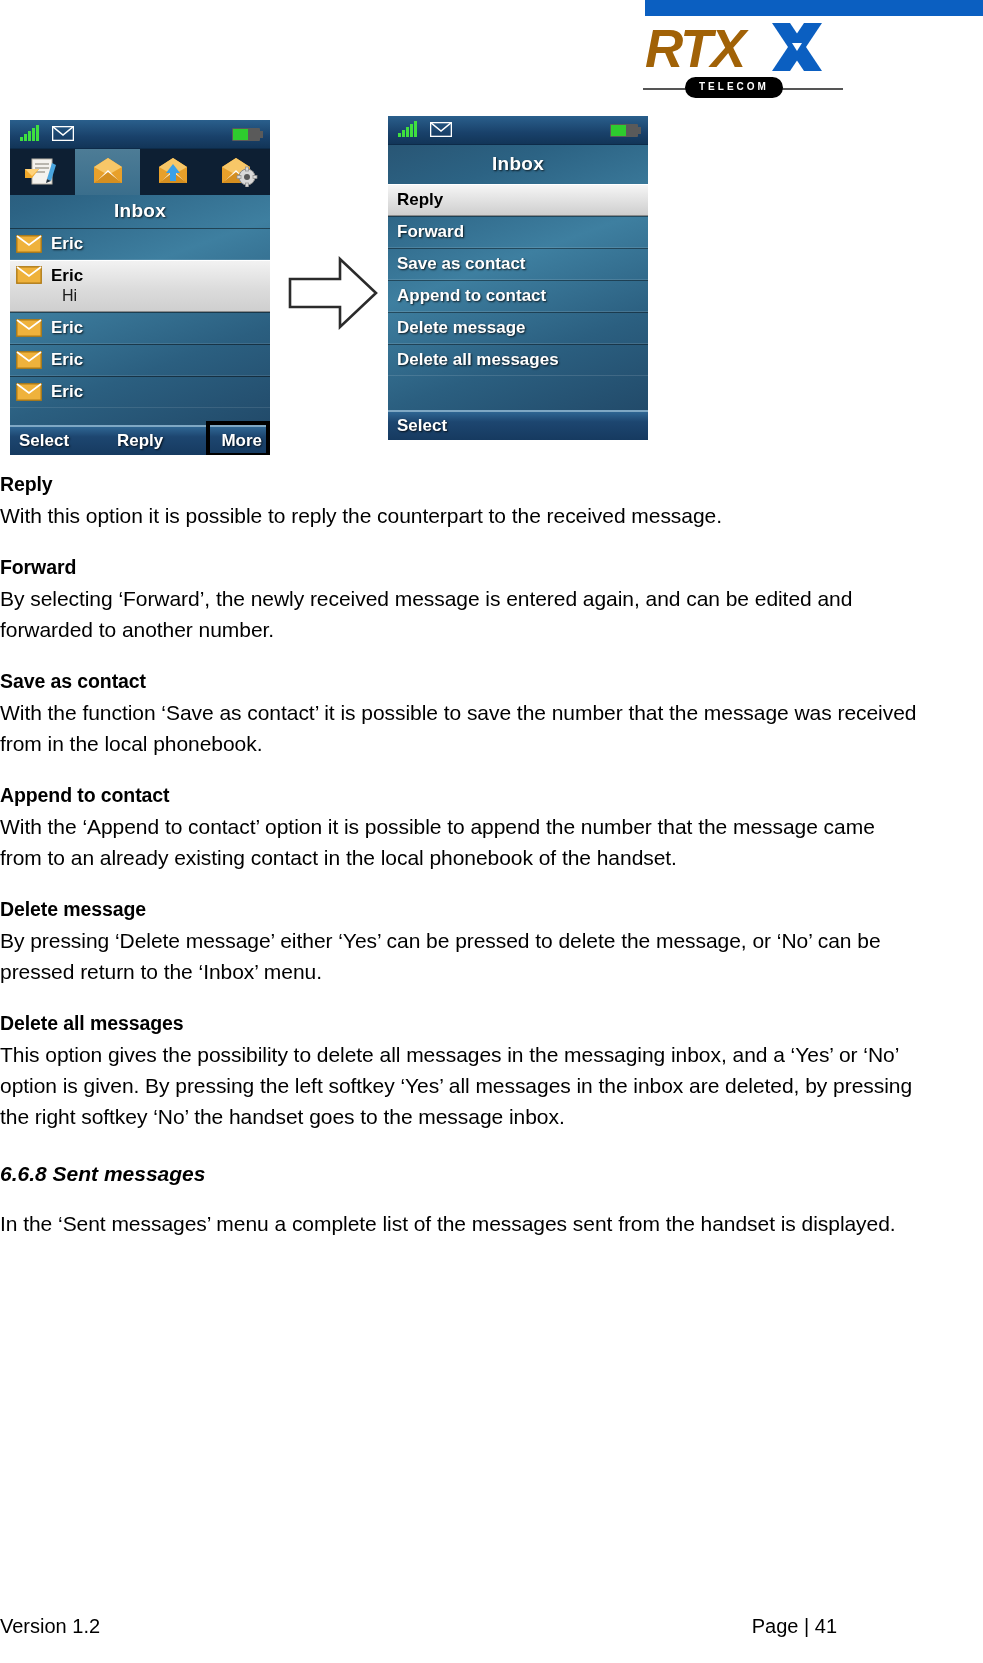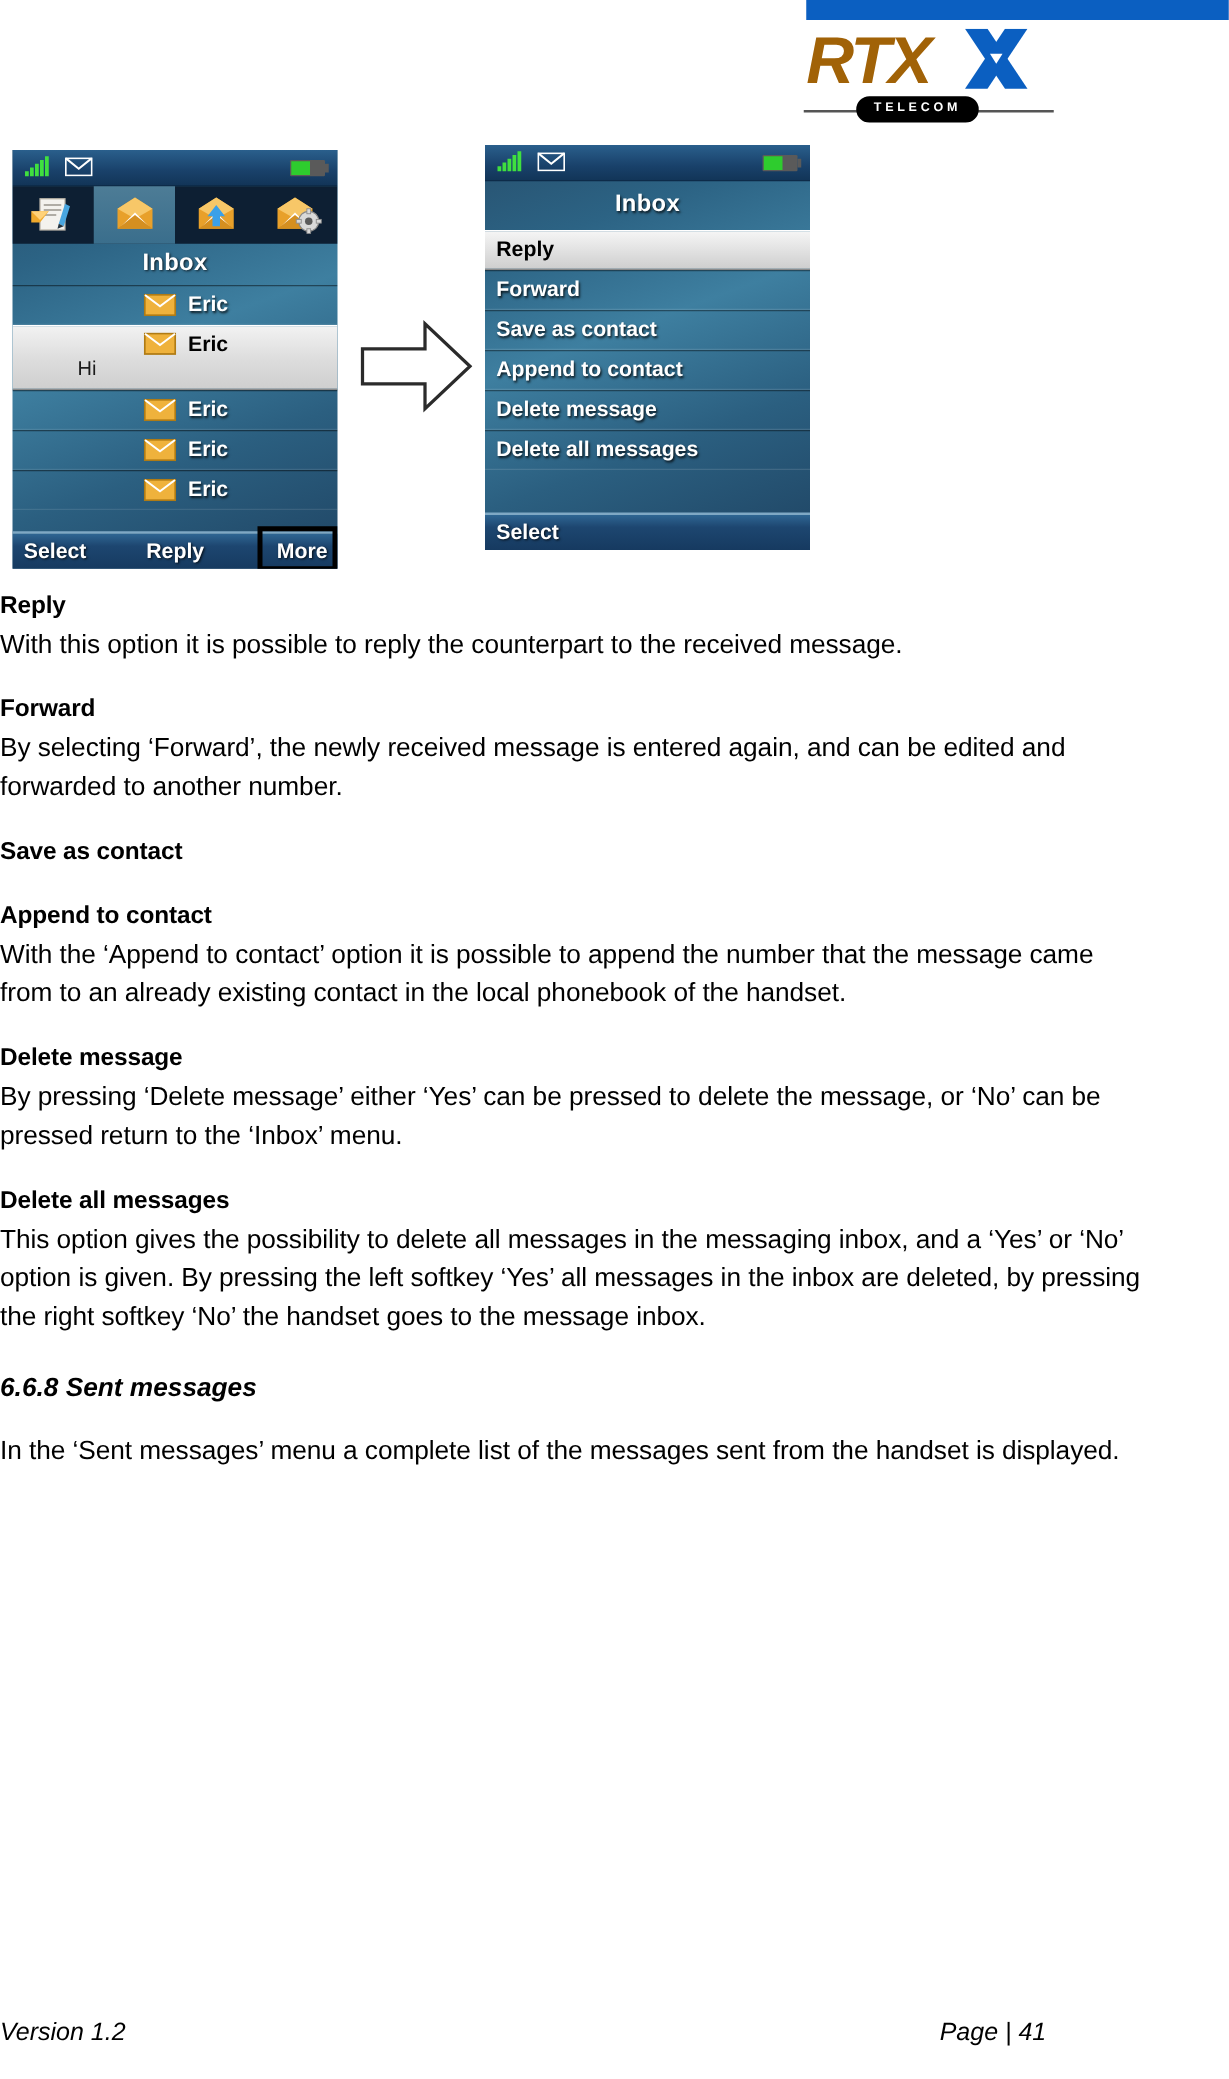--- a/index.html
+++ b/index.html
@@ -196,23 +196,22 @@
 
   
   .list { position: relative; }
   .row {
     position: relative;
     display: flex;
     align-items: center;
     height: 32px;
     border-top: 1px solid rgba(0,0,0,.45);
     border-bottom: 1px solid rgba(255,255,255,.10);
-    padding-left: 18px;
+    padding-left: 6px;
     box-sizing: border-box;
-    justify-content: center;
   }
   .row .env { margin-right: 9px; flex: 0 0 auto; }
   .row .nm {
     color: #ffffff;
     font-size: 17px;
     font-weight: bold;
     text-shadow: 1px 1px 2px rgba(0,0,0,.8);
   }
   .row.sel {
     height: 52px;
@@ -326,21 +325,20 @@
   }
 
   
   .footer {
     position: absolute;
     left: 0;
     bottom: 18px;
     width: 843px;
     height: 30px;
     font-size: 20px;
-    font-style: italic;
   }
   .footer .left  { position: absolute; left: 0px;  top: 0; }
   .footer .right { position: absolute; right: 6px; top: 0; }
 </style>
 </head>
 <body>
 
 <div class="header">
   <div class="header-bar"></div>
   <div class="logo-wrap">
@@ -525,20 +523,21 @@
     <p class="para">With this option it is possible to reply the counterpart to the received message.</p>
   </div>
 
   <div class="sec">
     <h3 class="lbl">Forward</h3>
     <p class="para">By selecting ‘Forward’, the newly received message is entered again, and can be edited and forwarded to another number.</p>
   </div>
 
   <div class="sec">
     <h3 class="lbl">Save as contact</h3>
+    <p class="para">With the function ‘Save as contact’ it is possible to save the number that the message was received from in the local phonebook.</p>
   </div>
 
   <div class="sec">
     <h3 class="lbl">Append to contact</h3>
     <p class="para">With the ‘Append to contact’ option it is possible to append the number that the message came from to an already existing contact in the local phonebook of the handset.</p>
   </div>
 
   <div class="sec">
     <h3 class="lbl">Delete message</h3>
     <p class="para">By pressing ‘Delete message’ either ‘Yes’ can be pressed to delete the message, or ‘No’ can be pressed return to the ‘Inbox’ menu.</p>

